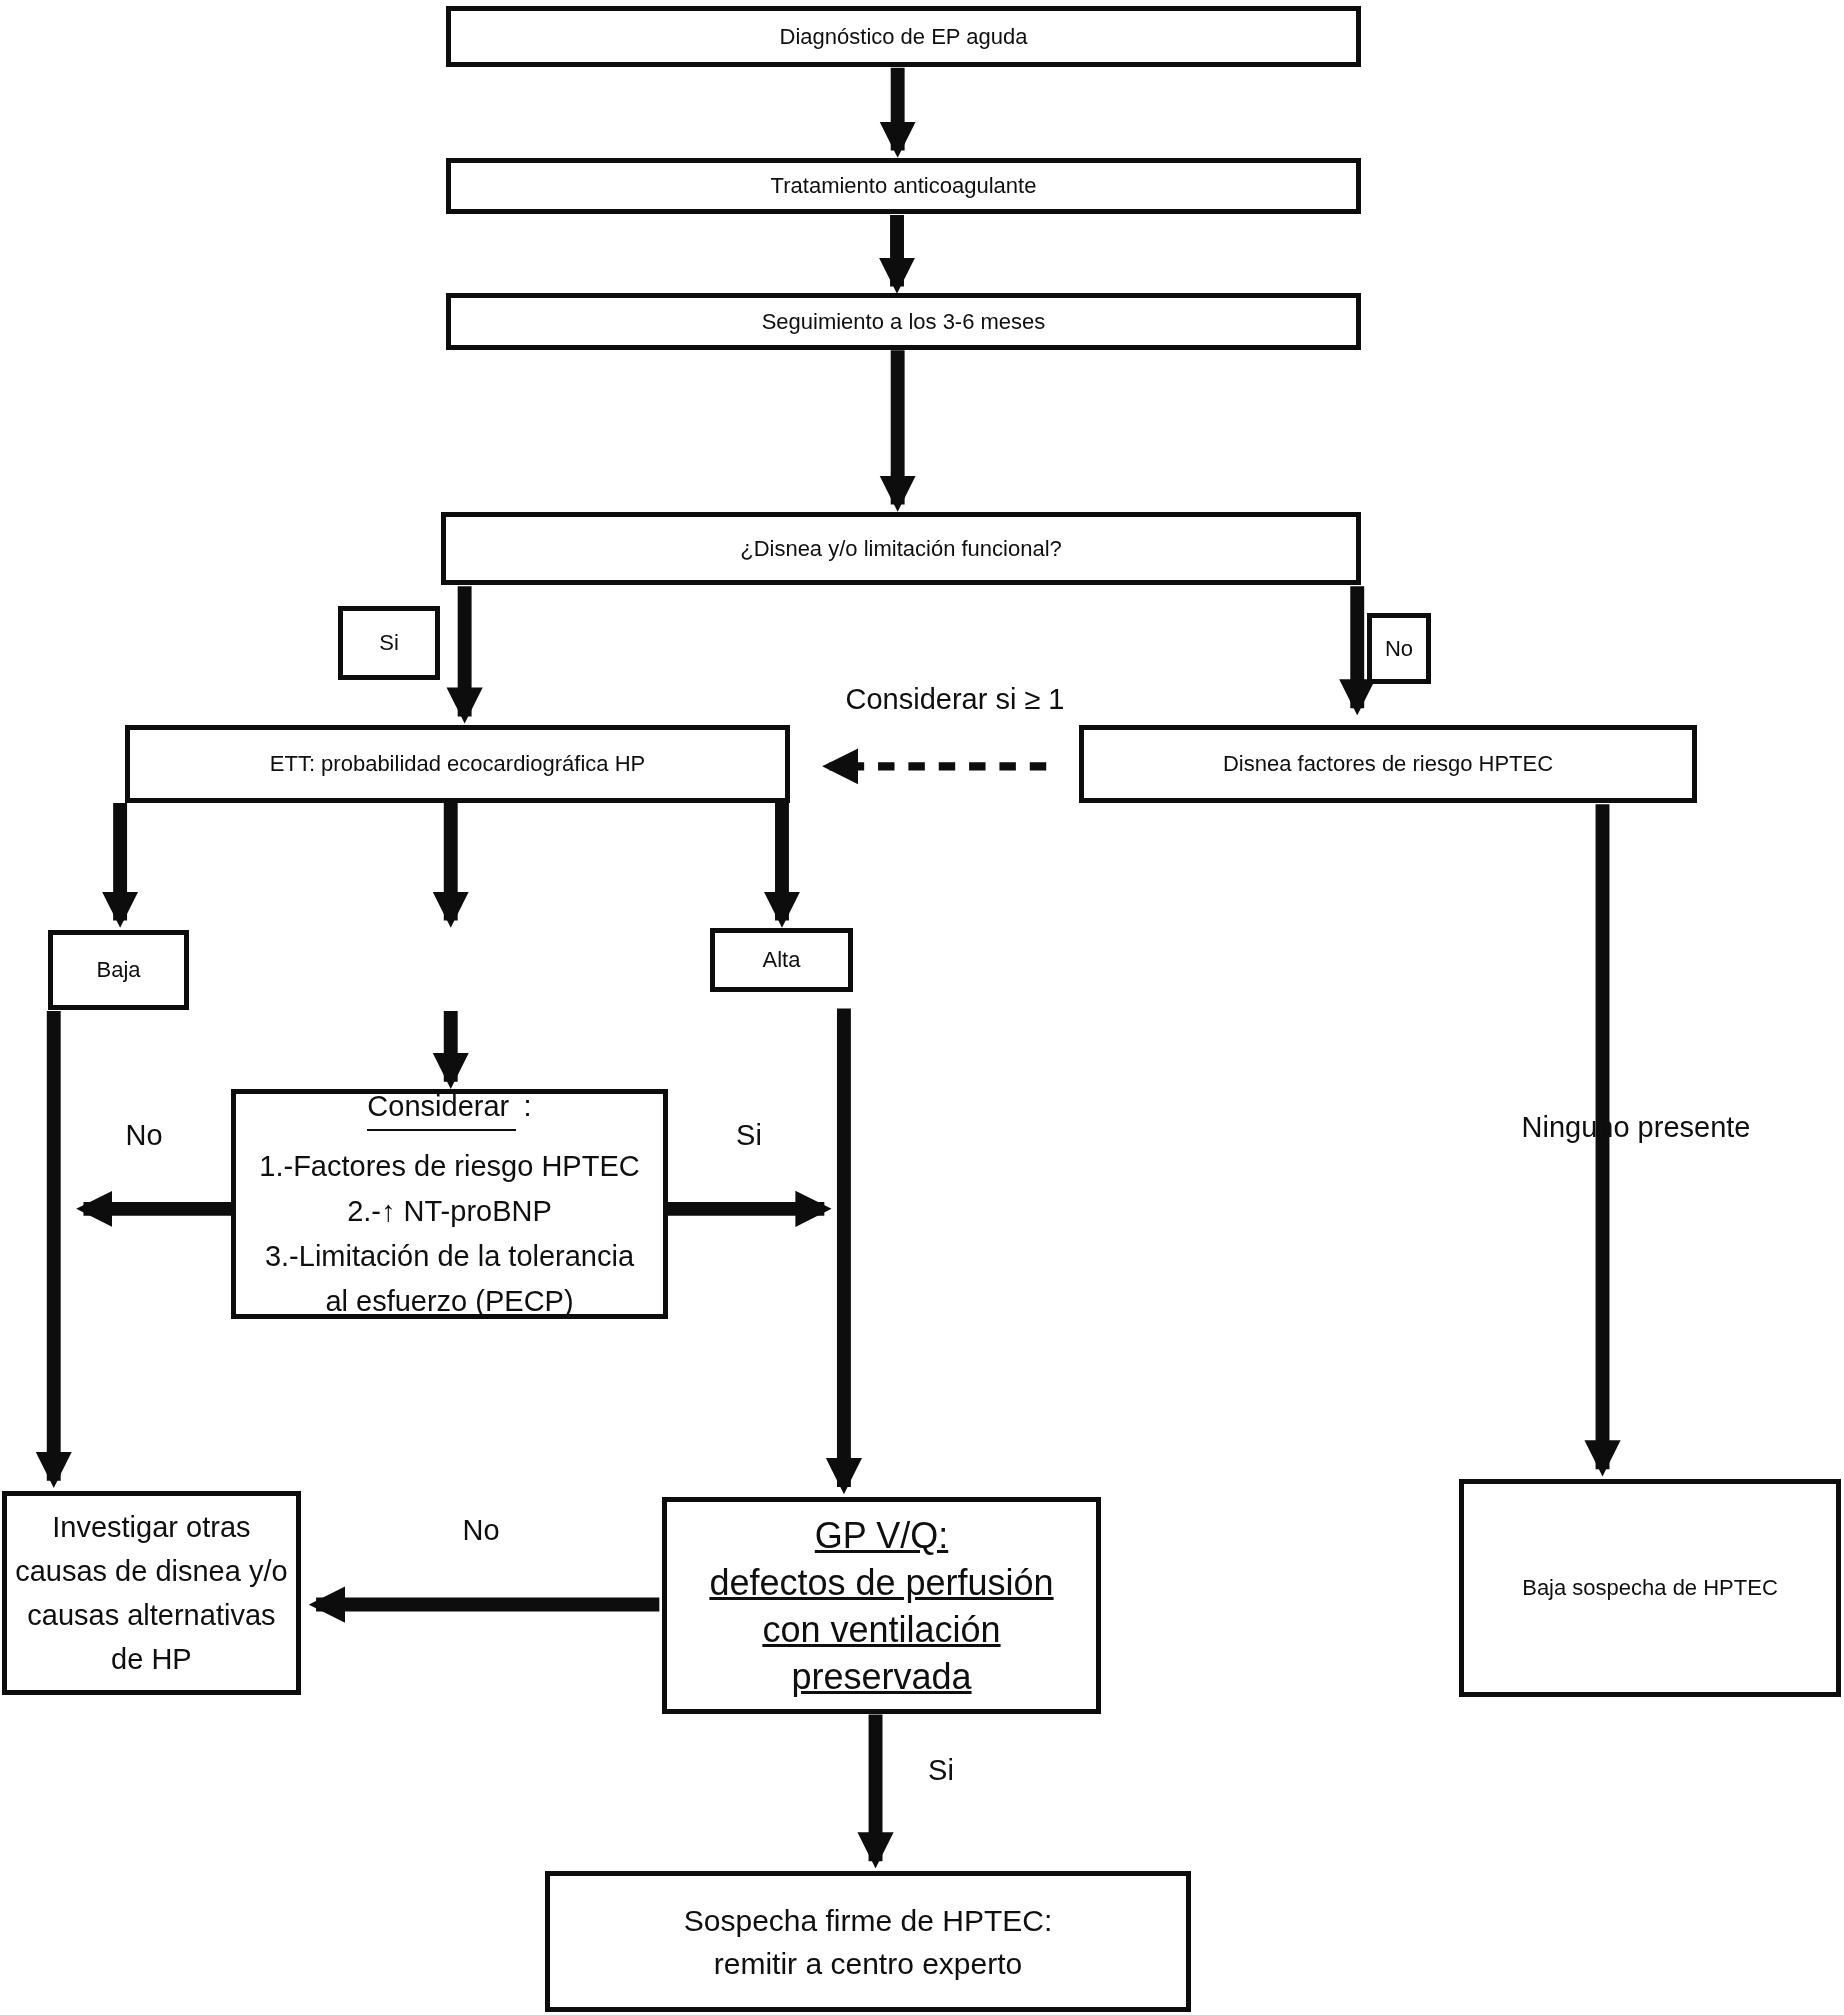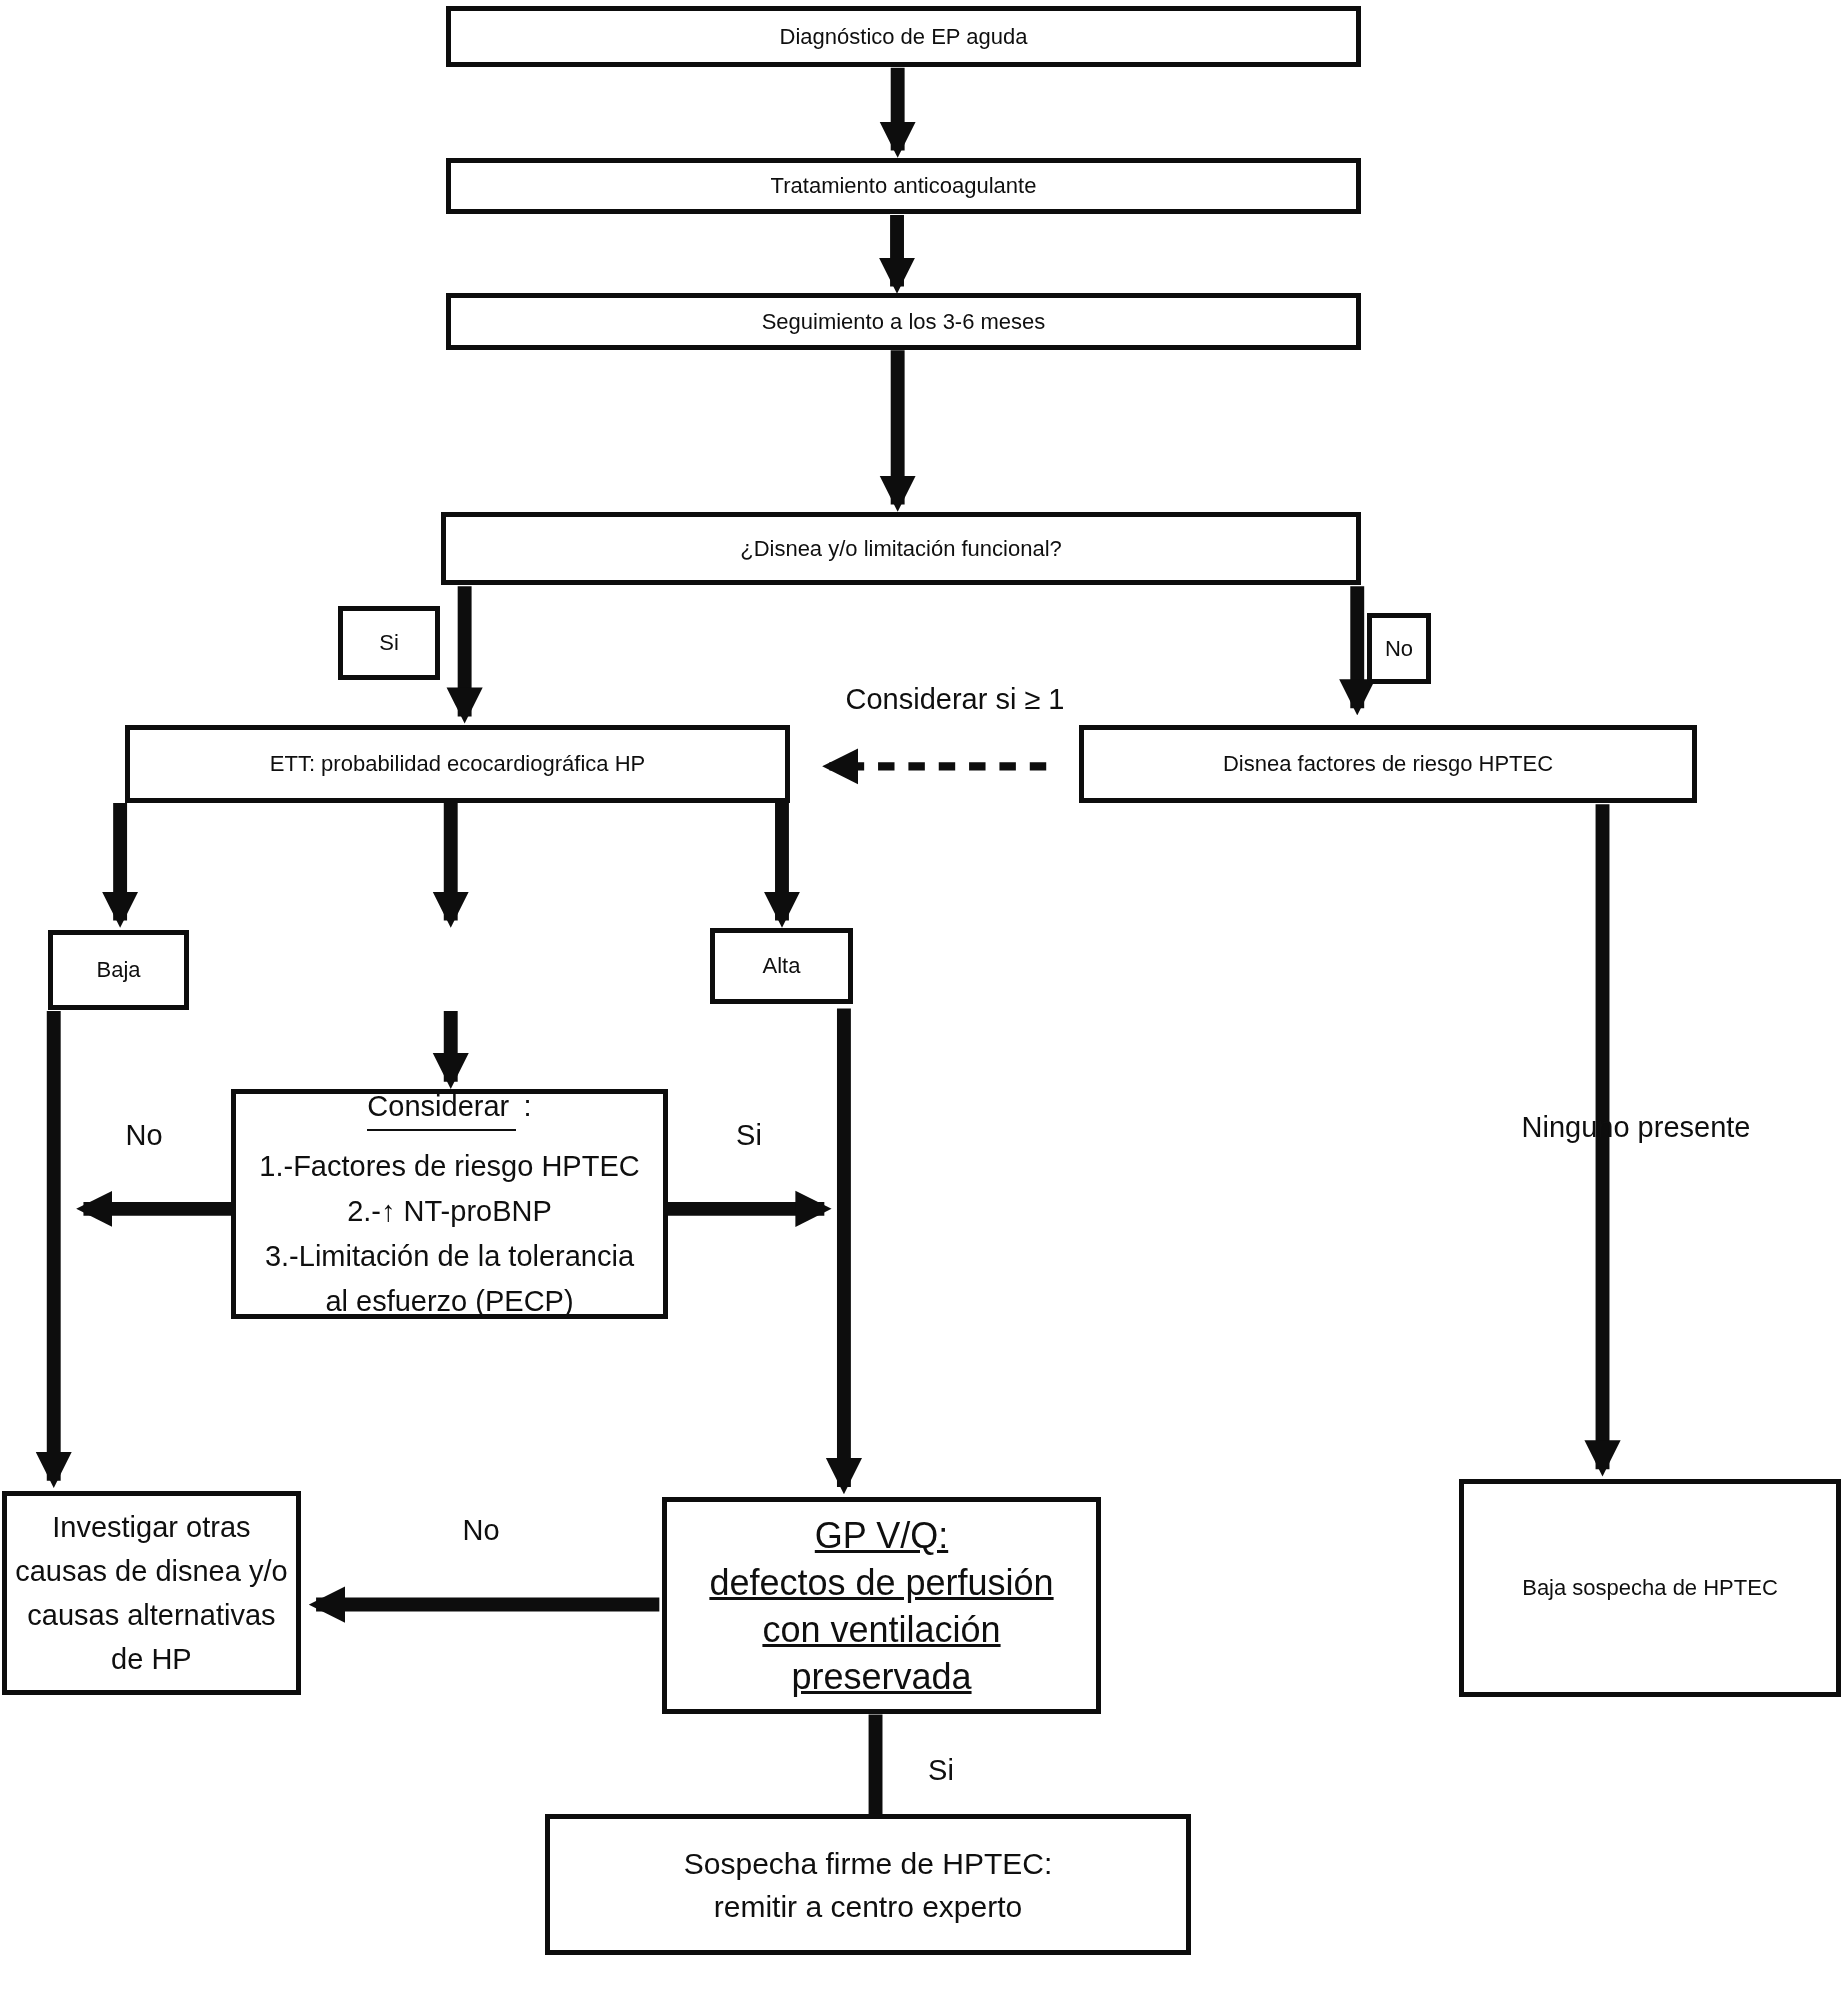--- a/index.html
+++ b/index.html
@@ -72,21 +72,21 @@
 
   <div class="node" style="left:1367px;top:613px;width:64px;height:71px;">No</div>
 
   <div class="node" style="left:125px;top:725px;width:665px;height:78px;">ETT: probabilidad ecocardiográfica HP</div>
 
   <div class="node" style="left:1079px;top:725px;width:618px;height:78px;">Disnea factores de riesgo HPTEC</div>
 
   <div class="node" style="left:48px;top:930px;width:141px;height:80px;">Baja</div>
 
 
-  <div class="node" style="left:710px;top:928px;width:143px;height:76px;">Alta</div>
+  <div class="node" style="left:710px;top:928px;width:143px;height:64px;">Alta</div>
 
   <div class="node multi lh58" style="left:231px;top:1089px;width:437px;height:230px;gap:8px;">
     <div class="line title-line"><span class="u">Considerar</span><span> :</span></div>
     <div class="line">1.-Factores de riesgo HPTEC</div>
     <div class="line">2.-↑ NT-proBNP</div>
     <div class="line">3.-Limitación de la tolerancia</div>
     <div class="line">al esfuerzo (PECP)</div>
   </div>
 
   <div class="node multi lh70" style="left:1.9px;top:1491px;width:299px;height:204px;">
@@ -98,21 +98,21 @@
 
   <div class="node multi lh74" style="left:662px;top:1497px;width:439px;height:217px;">
     <div class="line">GP V/Q:</div>
     <div class="line">defectos de perfusión</div>
     <div class="line">con ventilación</div>
     <div class="line">preservada</div>
   </div>
 
   <div class="node" style="left:1459px;top:1479px;width:382px;height:218px;">Baja sospecha de HPTEC</div>
 
-  <div class="node multi lh68" style="left:545px;top:1814px;width:646px;height:141px;">
+  <div class="node multi lh68" style="left:545px;top:1871px;width:646px;height:141px;">
     <div class="line">Sospecha firme de HPTEC:</div>
     <div class="line">remitir a centro experto</div>
   </div>
 
   <div class="lbl" style="left:955px;top:699px;">Considerar si ≥ 1</div>
 
   <div class="lbl" style="left:1636px;top:1127px;">Ninguno presente</div>
 
   <div class="lbl" style="left:144px;top:1135px;">No</div>
 

